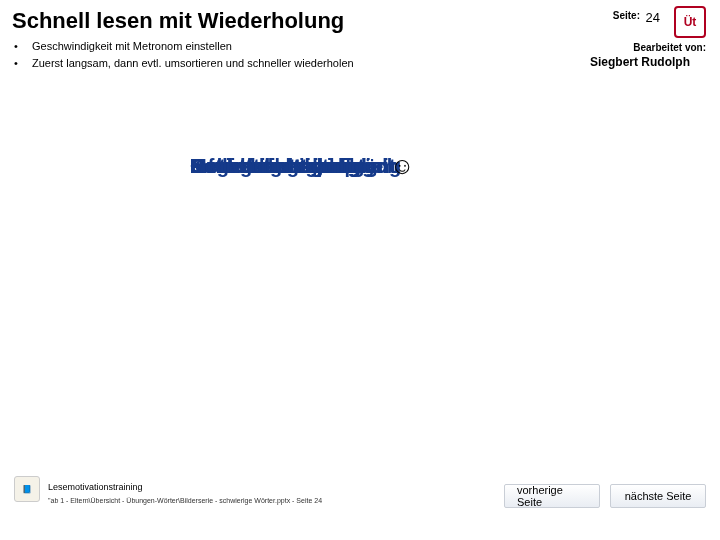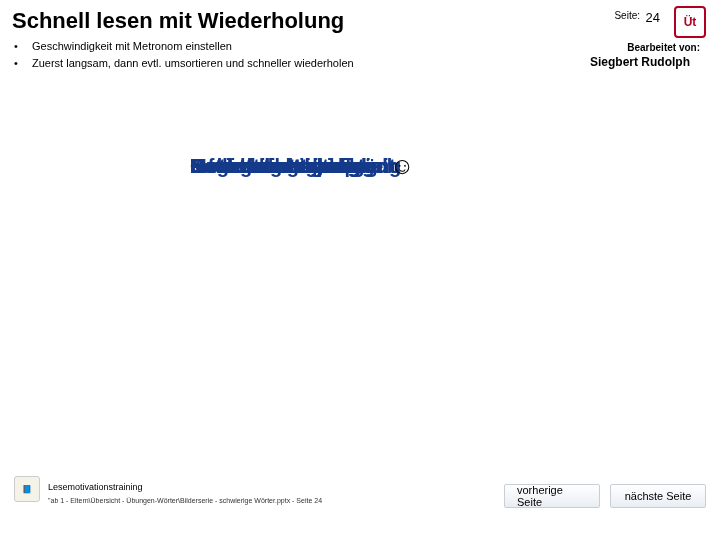--- a/index.html
+++ b/index.html
@@ -1,25 +1,25 @@
 <!DOCTYPE html>
 <html><head>
 <meta charset="utf-8">
 <style>
   * { box-sizing: border-box; margin: 0; padding: 0; }
   html, body { width: 720px; height: 540px; font-family: Arial, sans-serif; background: #fff; color: #000; overflow: hidden; }
   .slide { position: relative; width: 720px; height: 524px; }
   .title { position: absolute; left: 12px; top: 8px; font-size: 22px; font-weight: bold; }
-  .page-label { position: absolute; right: 80px; top: 10px; font-size: 10px; font-weight: normal; }
+  .page-label { position: absolute; right: 80px; top: 10px; font-size: 10px; font-weight: bold; }
   .page-num { position: absolute; right: 60px; top: 10px; font-size: 13px; }
   .logo { position: absolute; right: 14px; top: 6px; width: 32px; height: 32px; border: 2px solid #b00020; border-radius: 4px; display: flex; align-items: center; justify-content: center; color: #b00020; font-size: 12px; font-weight: bold; margin-left: 12px; }
   .bullets { position: absolute; left: 14px; top: 38px; font-size: 11px; line-height: 1.5; }
   .bullets .row { display: flex; }
   .bullets .dot { width: 18px; }
-  .edited-label { position: absolute; right: 20px; top: 42px; font-size: 10px; font-weight: bold; text-align: center; }
+  .edited-label { position: absolute; right: 14px; top: 42px; font-size: 10px; font-weight: bold; text-align: center; }
   .edited-name  { position: absolute; right: 30px; top: 55px; font-size: 12px; font-weight: bold; }
   .subtitle { position: absolute; left: 12px; top: 80px; font-size: 15px; font-weight: bold; color: #7a3a12; }
   .stacked { position: absolute; left: 190px; top: 155px; font-size: 20px; font-weight: bold; color: #153a8a; white-space: nowrap; letter-spacing: 0; }
   .stacked span { display: block; position: absolute; left: 0; top: 0; }
   .smiley { position: absolute; left: 390px; top: 152px; font-size: 24px; color: #000; }
   .footer-logo { position: absolute; left: 14px; bottom: 22px; width: 26px; height: 26px; border: 1px solid #ccc; border-radius: 3px; background: #f5f2e8; display:flex; align-items:center; justify-content:center; font-size:8px; color:#888; }
   .footer-title { position: absolute; left: 48px; bottom: 32px; font-size: 9px; font-weight: normal; }
   .footer-path  { position: absolute; left: 48px; bottom: 20px; font-size: 7px; color: #333; }
   .btn { position: absolute; bottom: 16px; height: 24px; padding: 0 12px; font-size: 11px; display: flex; align-items: center; justify-content: center; border: 1px solid #c9ced6; background: linear-gradient(#ffffff, #e9edf3); border-radius: 2px; cursor: pointer; }
   .btn-prev { right: 120px; width: 96px; }

